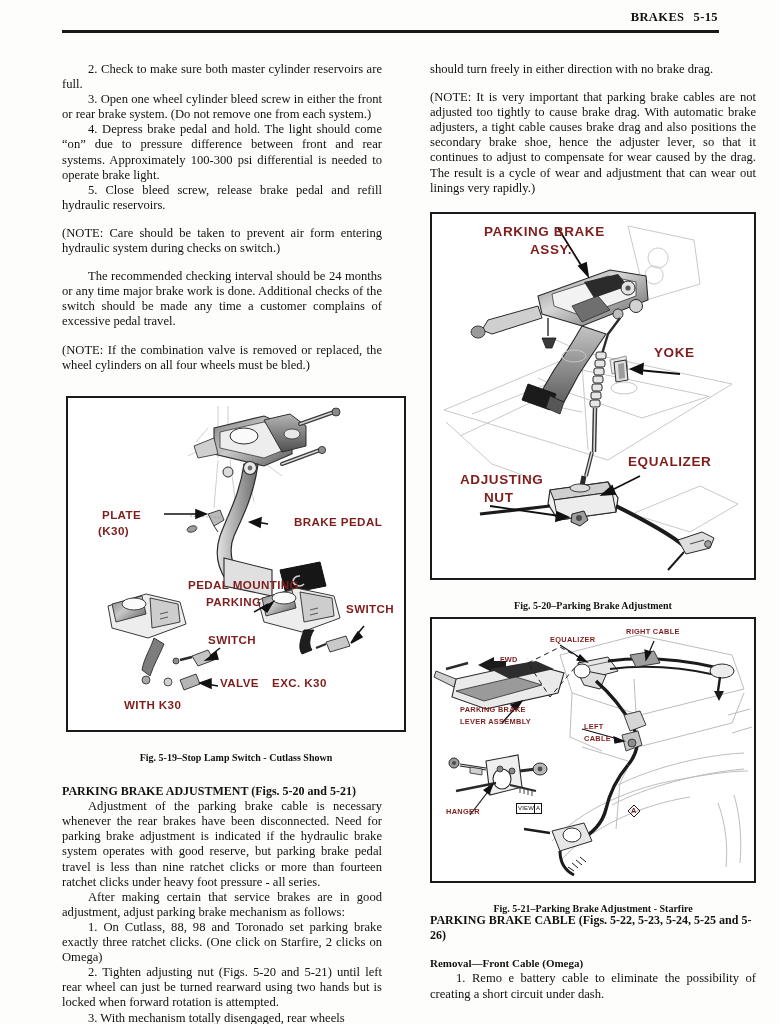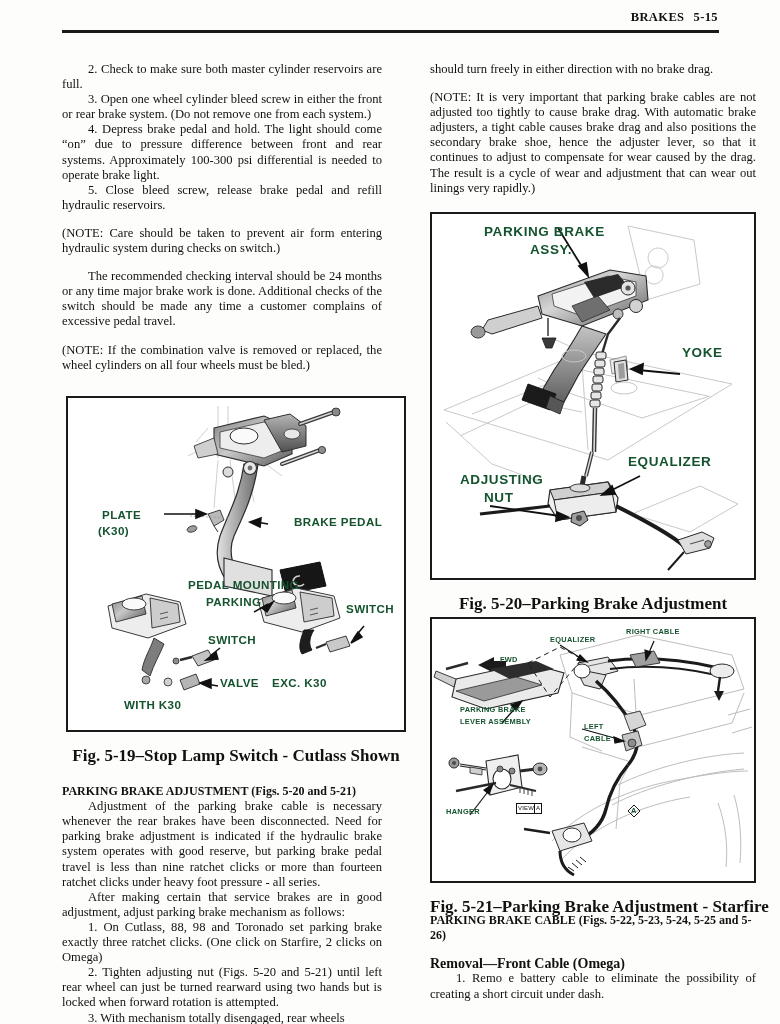--- a/index.html
+++ b/index.html
@@ -68,58 +68,58 @@
 
   h3.heading {
     margin: 0;
     font-size: 12px;
     line-height: 15.2px;
     font-weight: bold;
     font-family: "Liberation Serif", serif;
   }
   h4.subheading {
     margin: 0;
-    font-size: 14px;
+    font-size: 11px;
     line-height: 15px;
     font-weight: bold;
   }
 
   
   .figure { position: absolute; }
   .fig-box {
     border: 2.5px solid #1a1a1a;
     background: #ffffff;
     position: relative;
     overflow: hidden;
   }
   .fig-caption {
     text-align: center;
-    font-size: 17px;
+    font-size: 10px;
     font-weight: bold;
     font-family: "Liberation Serif", serif;
-    margin-top: 14px;
+    margin-top: 20px;
     white-space: nowrap;
   }
 
   
   #figure-5-19 { left: 66px; top: 396px; }
   #figure-5-19 .fig-box { width: 336px; height: 332px; }
 
   #figure-5-20 { left: 430px; top: 212px; }
   #figure-5-20 .fig-box { width: 322px; height: 364px; }
 
   #figure-5-21 { left: 430px; top: 617px; }
   #figure-5-21 .fig-box { width: 322px; height: 262px; }
 
   
   .flabel {
     position: absolute;
     font-family: "Liberation Sans", sans-serif;
     font-weight: bold;
-    color: #14532d;
+    color: #7f1d1d;
     white-space: pre;
     line-height: 1.12;
   }
   .flabel.lg { font-size: 13.5px; letter-spacing: 0.6px; }
   .flabel.md { font-size: 11.6px; letter-spacing: 0.4px; }
   .flabel.sm { font-size: 7.4px; letter-spacing: 0.3px; }
 
   .fig-art { position: absolute; left: 0; top: 0; width: 100%; height: 100%; }
   .fig-art svg { display: block; width: 100%; height: 100%; }
 
@@ -421,21 +421,21 @@
             <path d="M170 281 L180 272 L183 280 Z"></path>
 
             <path d="M58 292 L128 302"></path>
             <path d="M136 303 L125 298 L124 307 Z"></path>
           </g>
         </svg>
       </div>
 
       <div class="flabel lg" style="left:52px; top:10px;">PARKING BRAKE</div>
       <div class="flabel lg" style="left:98px; top:28px;">ASSY.</div>
-      <div class="flabel lg" style="left:222px; top:131px;margin-left:28px;">YOKE</div>
+      <div class="flabel lg" style="left:222px; top:131px;">YOKE</div>
       <div class="flabel lg" style="left:196px; top:240px;">EQUALIZER</div>
       <div class="flabel lg" style="left:28px; top:258px;">ADJUSTING</div>
       <div class="flabel lg" style="left:52px; top:276px;">NUT</div>
     </div>
     <div class="fig-caption">Fig. 5-20–Parking Brake Adjustment</div>
   </div>
 
   <div class="figure" id="figure-5-21">
     <div class="fig-box">
       <div class="fig-art">

